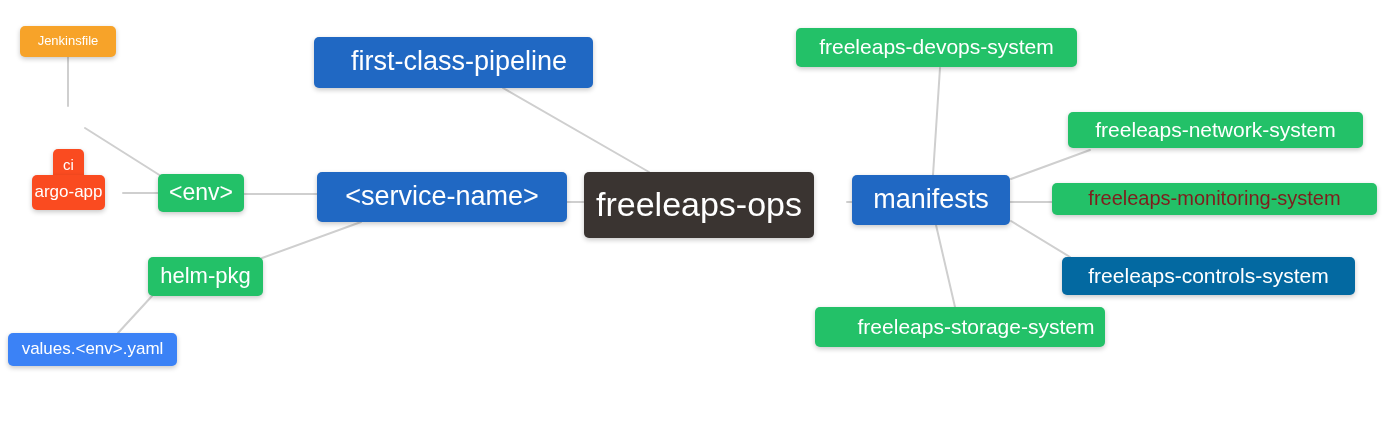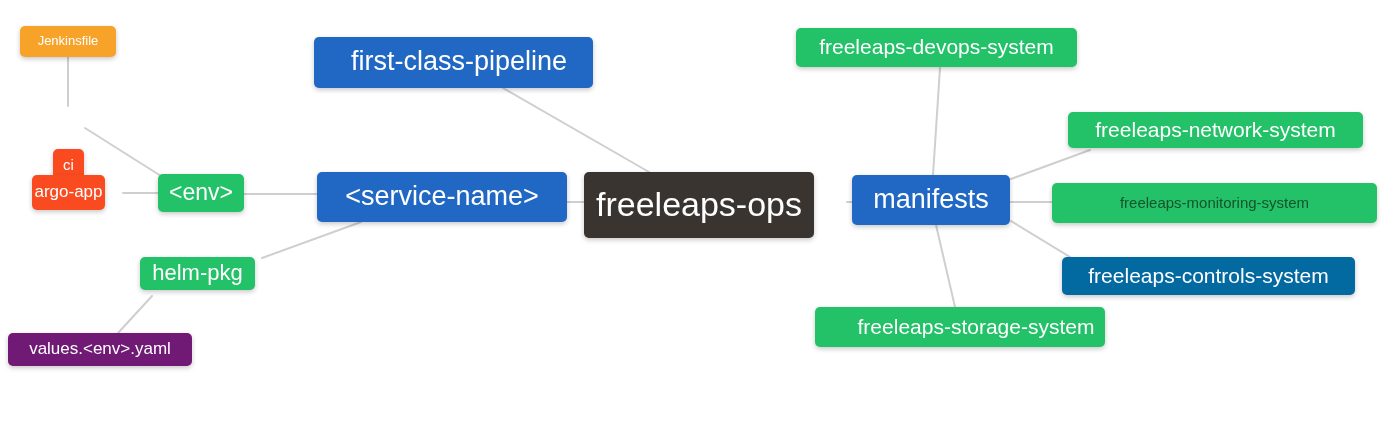--- a/index.html
+++ b/index.html
@@ -73,42 +73,42 @@
       </div>
       <div class="node" style="left: 317px; top: 172px; width: 250px; height: 50px; font-size: 27px; background: rgb(32, 104, 195); color: rgb(255, 255, 255);">
         <span>&lt;service-name&gt;</span>
       </div>
       <div class="node" style="left: 852px; top: 175px; width: 158px; height: 50px; font-size: 27px; background: rgb(32, 104, 195); color: rgb(255, 255, 255);">
         <span>manifests</span>
       </div>
       <div class="node" style="left: 158px; top: 174px; width: 86px; height: 38px; font-size: 23px; background: rgb(35, 193, 104); color: rgb(255, 255, 255);">
         <span>&lt;env&gt;</span>
       </div>
-      <div class="node" style="left: 140px; top: 257px; width: 115px; height: 33px; font-size: 22px; background: rgb(35, 193, 104); color: rgb(255, 255, 255);">
+      <div class="node" style="left: 148px; top: 257px; width: 115px; height: 39px; font-size: 22px; background: rgb(35, 193, 104); color: rgb(255, 255, 255);">
         <span>helm-pkg</span>
       </div>
       <div class="node" style="left: 20px; top: 26px; width: 96px; height: 31px; font-size: 13px; background: rgb(247, 163, 41); color: rgb(255, 255, 255);">
         <span>Jenkinsfile</span>
       </div>
       <div class="node" style="left: 53px; top: 106px; width: 31px; height: 32px; font-size: 15px; background: rgb(250, 75, 32); color: rgb(255, 255, 255); margin-top: 43px;">
         <span>ci</span>
       </div>
       <div class="node" style="left: 32px; top: 175px; width: 73px; height: 35px; font-size: 17px; background: rgb(250, 75, 32); color: rgb(255, 255, 255);">
         <span>argo-app</span>
       </div>
-      <div class="node" style="left: 8px; top: 333px; width: 184px; height: 33px; font-size: 17px; background: #701a75; color: rgb(255, 255, 255);">
+      <div class="node" style="left: 8px; top: 333px; width: 169px; height: 33px; font-size: 17px; background: #3b82f6; color: rgb(255, 255, 255);">
         <span>values.&lt;env&gt;.yaml</span>
       </div>
       <div class="node" style="left: 796px; top: 28px; width: 281px; height: 39px; font-size: 21px; background: rgb(35, 193, 104); color: rgb(255, 255, 255);">
         <span>freeleaps-devops-system</span>
       </div>
       <div class="node" style="left: 1068px; top: 112px; width: 295px; height: 36px; font-size: 21px; background: rgb(35, 193, 104); color: rgb(255, 255, 255);">
         <span>freeleaps-network-system</span>
       </div>
-      <div class="node" style="left: 1052px; top: 183px; width: 325px; height: 40px; font-size: 15px; background: rgb(35, 193, 104); color: #14532d;">
+      <div class="node" style="left: 1052px; top: 183px; width: 325px; height: 32px; font-size: 20px; background: rgb(35, 193, 104); color: #7f1d1d;">
         <span>freeleaps-monitoring-system</span>
       </div>
       <div class="node" style="left: 1062px; top: 257px; width: 293px; height: 38px; font-size: 21px; background: #0369a1; color: rgb(255, 255, 255);">
         <span>freeleaps-controls-system</span>
       </div>
       <div class="node" style="left: 815px; top: 307px; width: 290px; height: 40px; font-size: 21px; background: rgb(35, 193, 104); color: rgb(255, 255, 255); padding-left: 32px;">
         <span>freeleaps-storage-system</span>
       </div>
     </div>
 </div>

